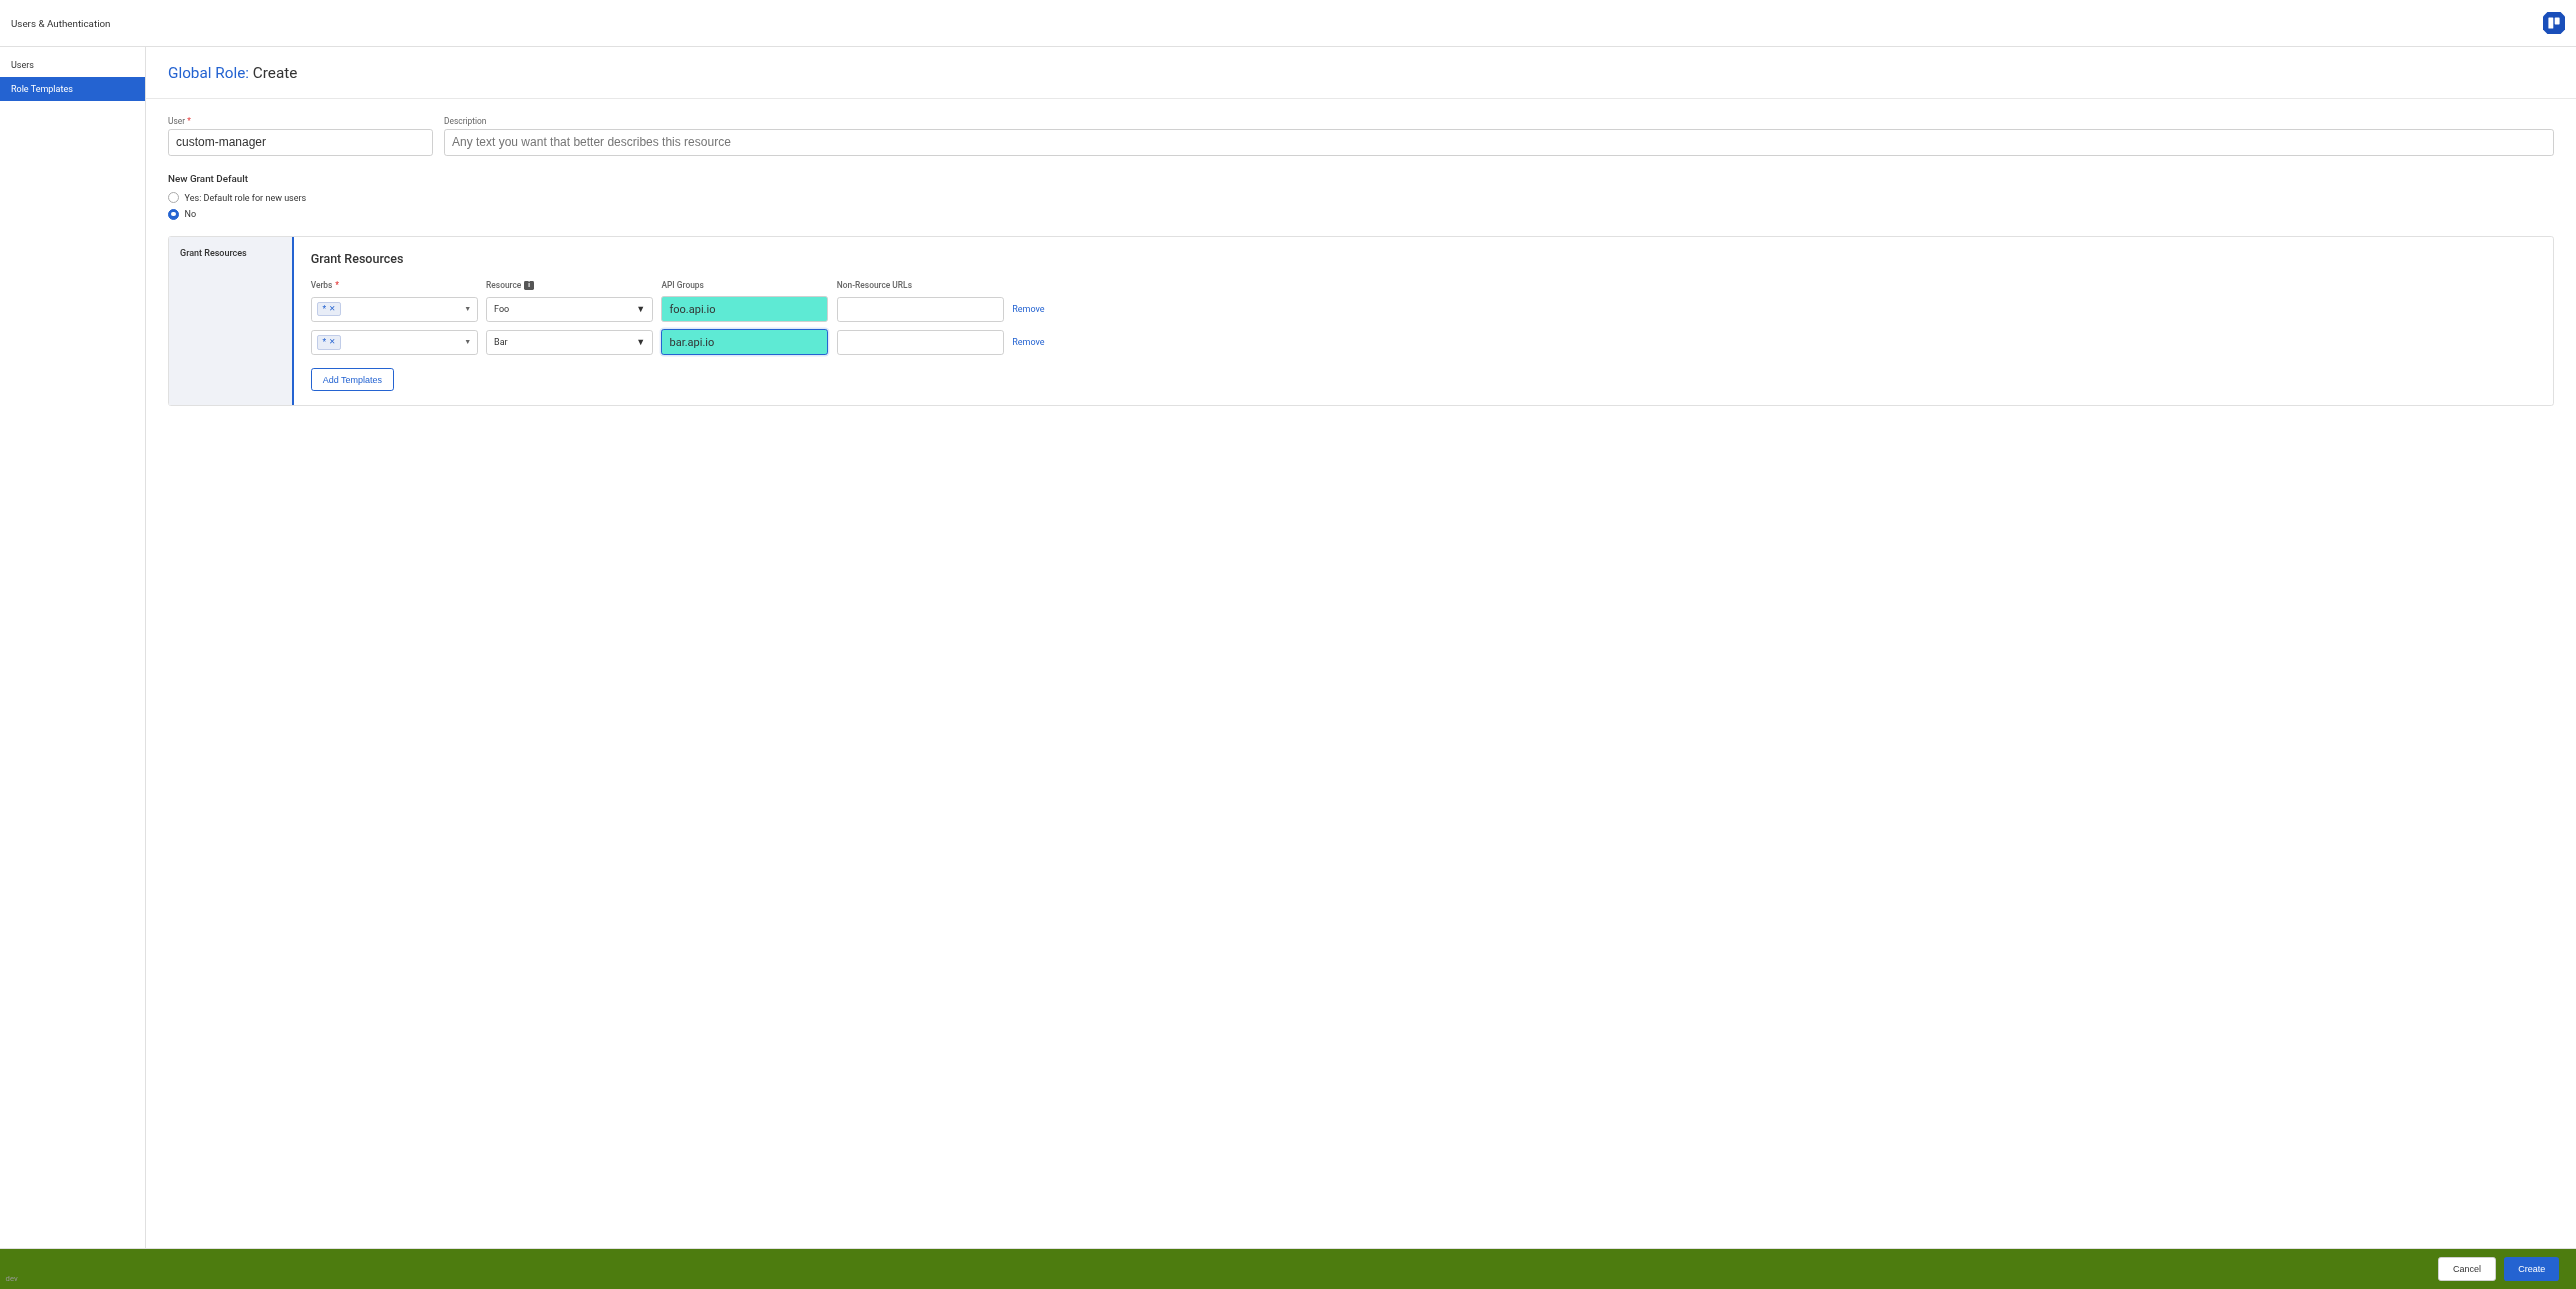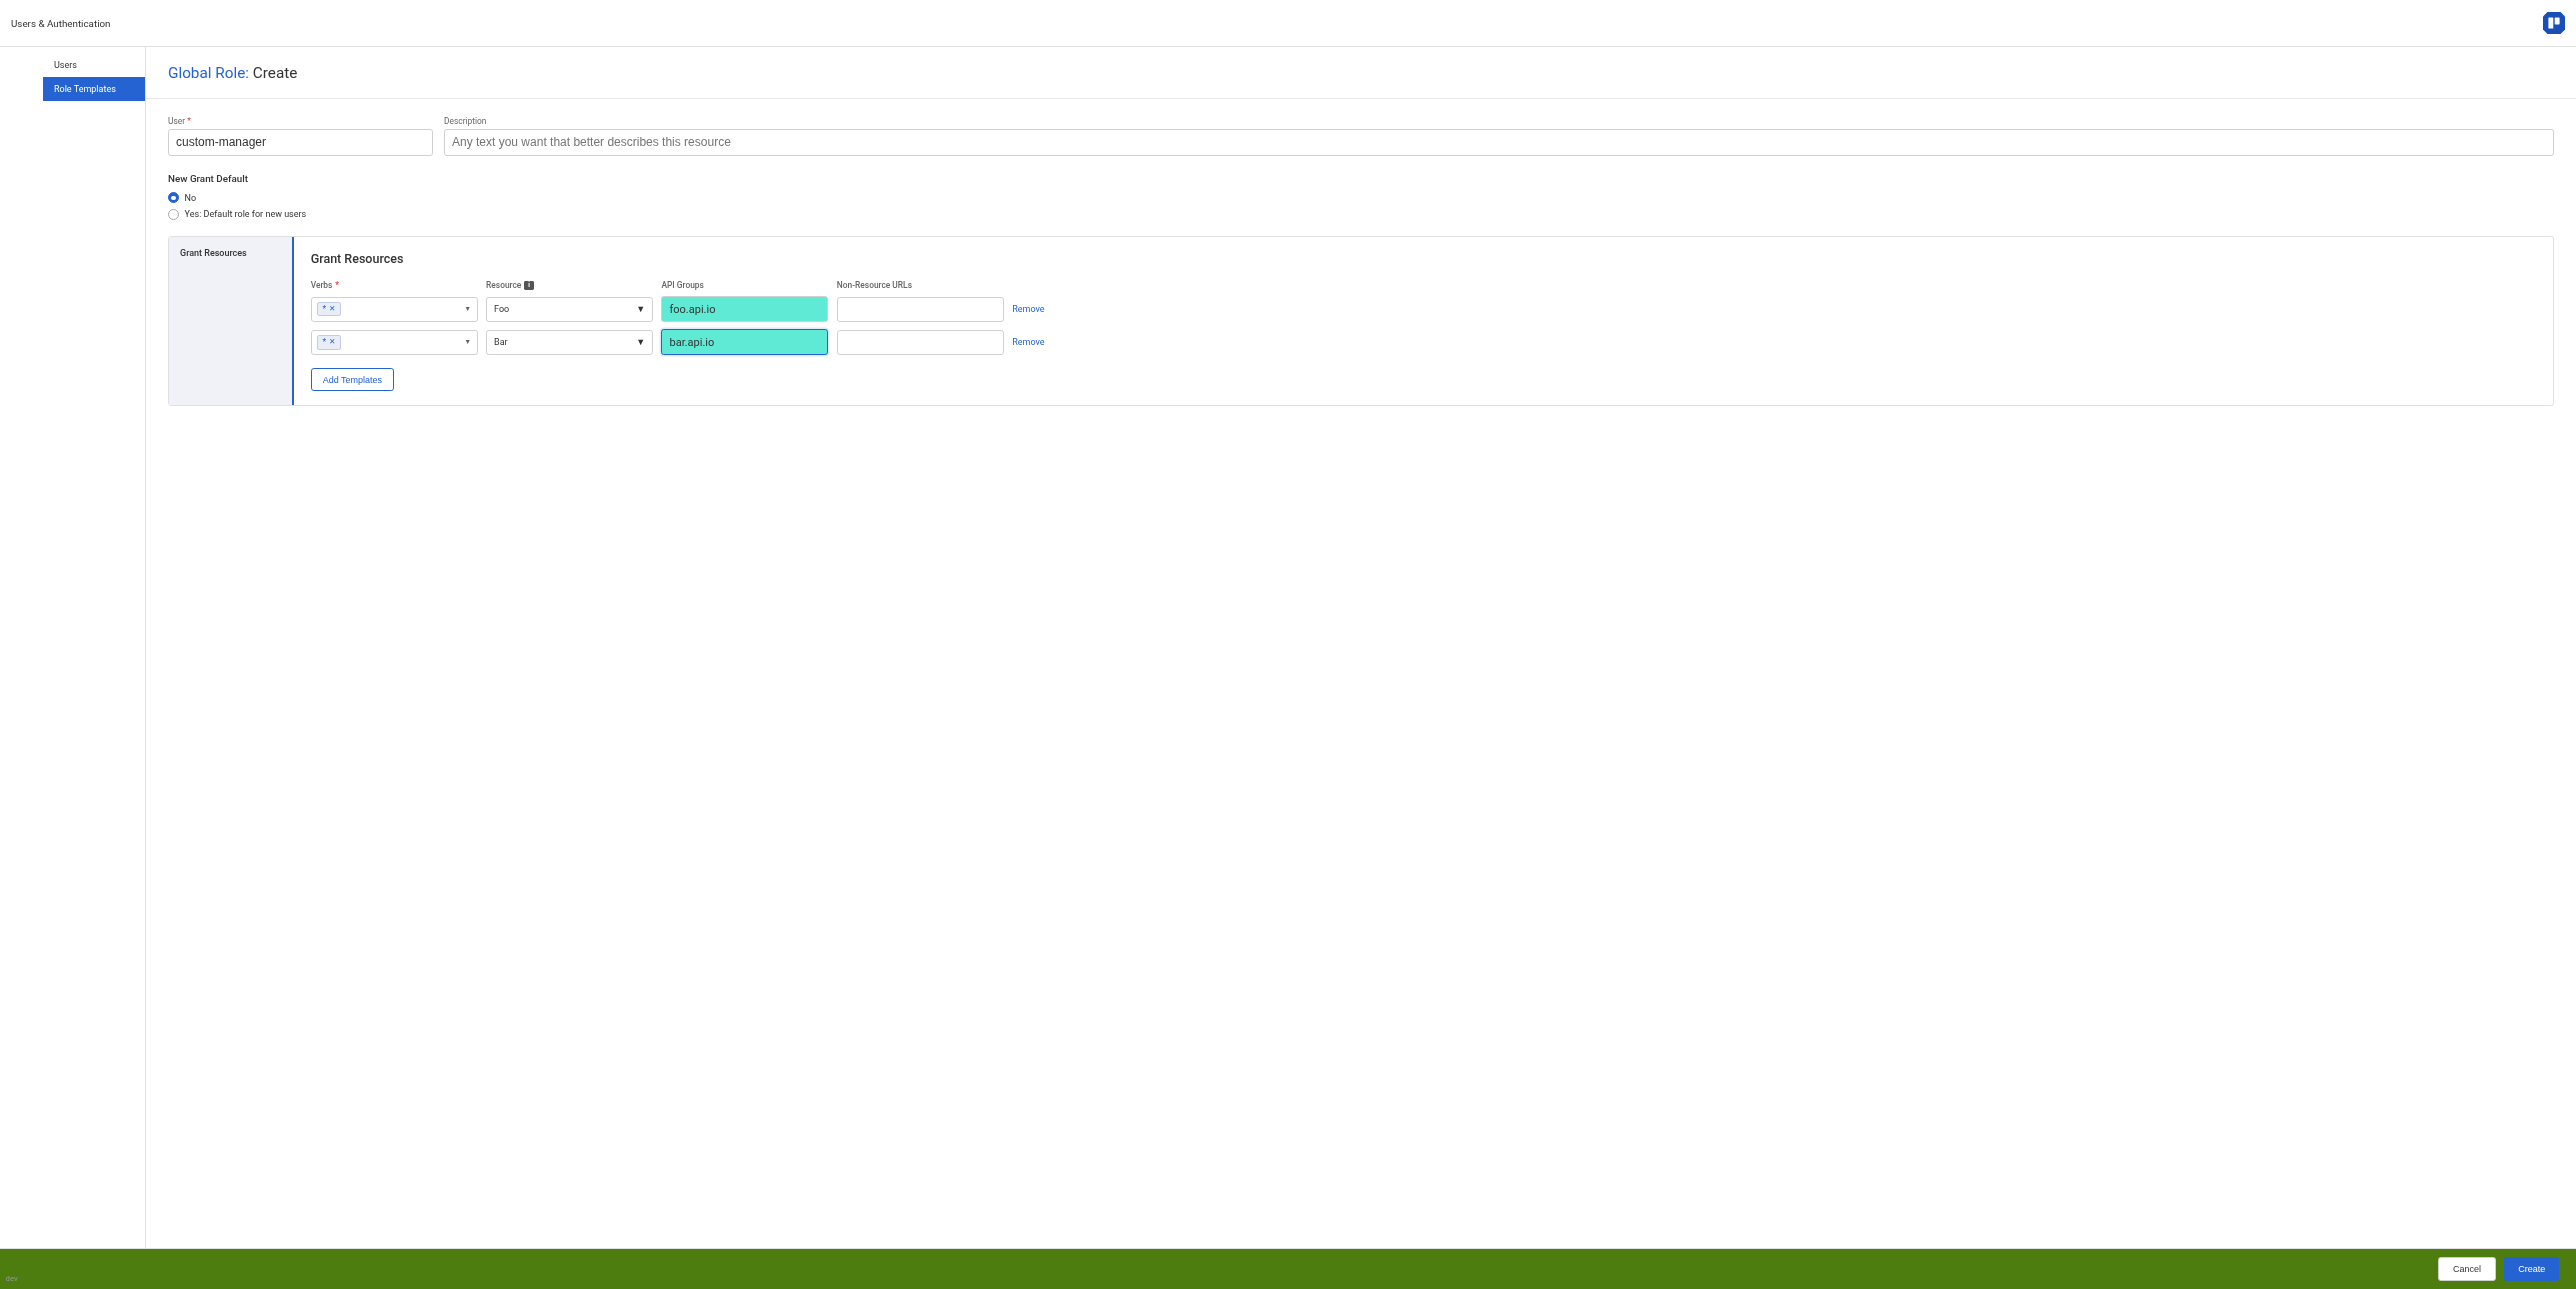--- a/index.html
+++ b/index.html
@@ -27,21 +27,20 @@
     
     .layout { display: flex; flex: 1; overflow: hidden; }
 
     
     .sidebar {
       width: 146px;
       border-right: 0.7px solid #e0e0e0;
       background: #fff;
       flex-shrink: 0;
       padding-top: 5.6px;
-      padding-left: 43px;
     }
     .sidebar-item {
       padding: 7px 11px;
       cursor: pointer;
       font-size: 9px;
       color: #333;
     }
     .sidebar-item.active {
       background: #2463d1;
       color: #fff;
@@ -363,26 +362,26 @@
       </div>
       <div class="form-field">
         <label>Description</label>
         <input type="text" placeholder="Any text you want that better describes this resource" style="">
       </div>
     </div>
 
     <div class="section-label">New Grant Default</div>
     <div class="radio-group">
       <label class="radio-item">
+        <div class="radio-circle"></div>
+        <span>Yes: Default role for new users</span>
+      </label>
+      <label class="radio-item">
         <div class="radio-circle selected"></div>
         <span>No</span>
-      </label>
-      <label class="radio-item">
-        <div class="radio-circle"></div>
-        <span>Yes: Default role for new users</span>
       </label>
     </div>
 
     <div class="grant-resources-wrapper">
       <div class="grant-resources-sidebar">
         <div class="grant-resources-sidebar-label">Grant Resources</div>
       </div>
       <div class="grant-resources-content">
         <div class="grant-resources-title">Grant Resources</div>
 

